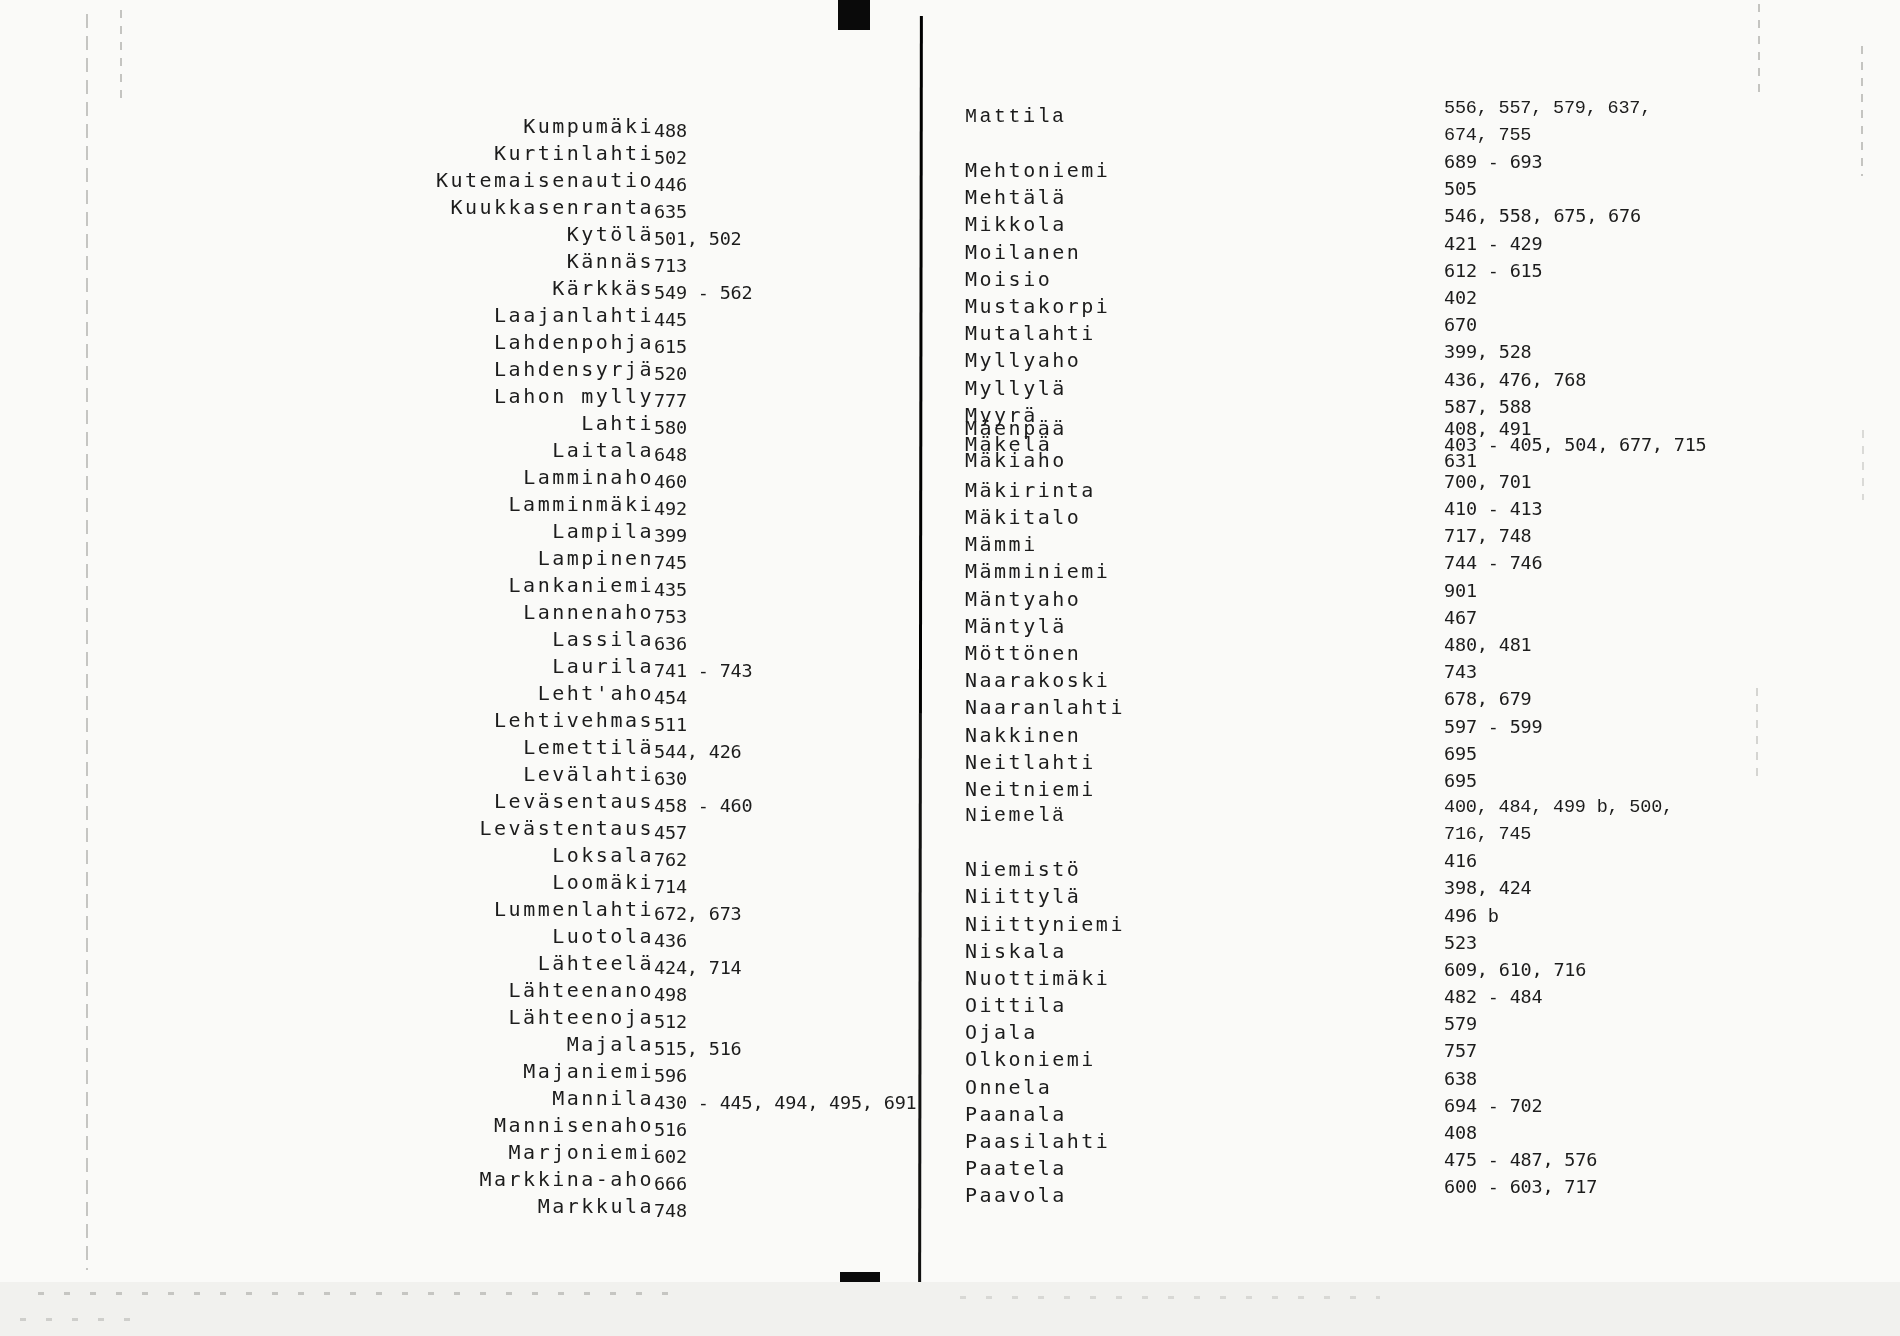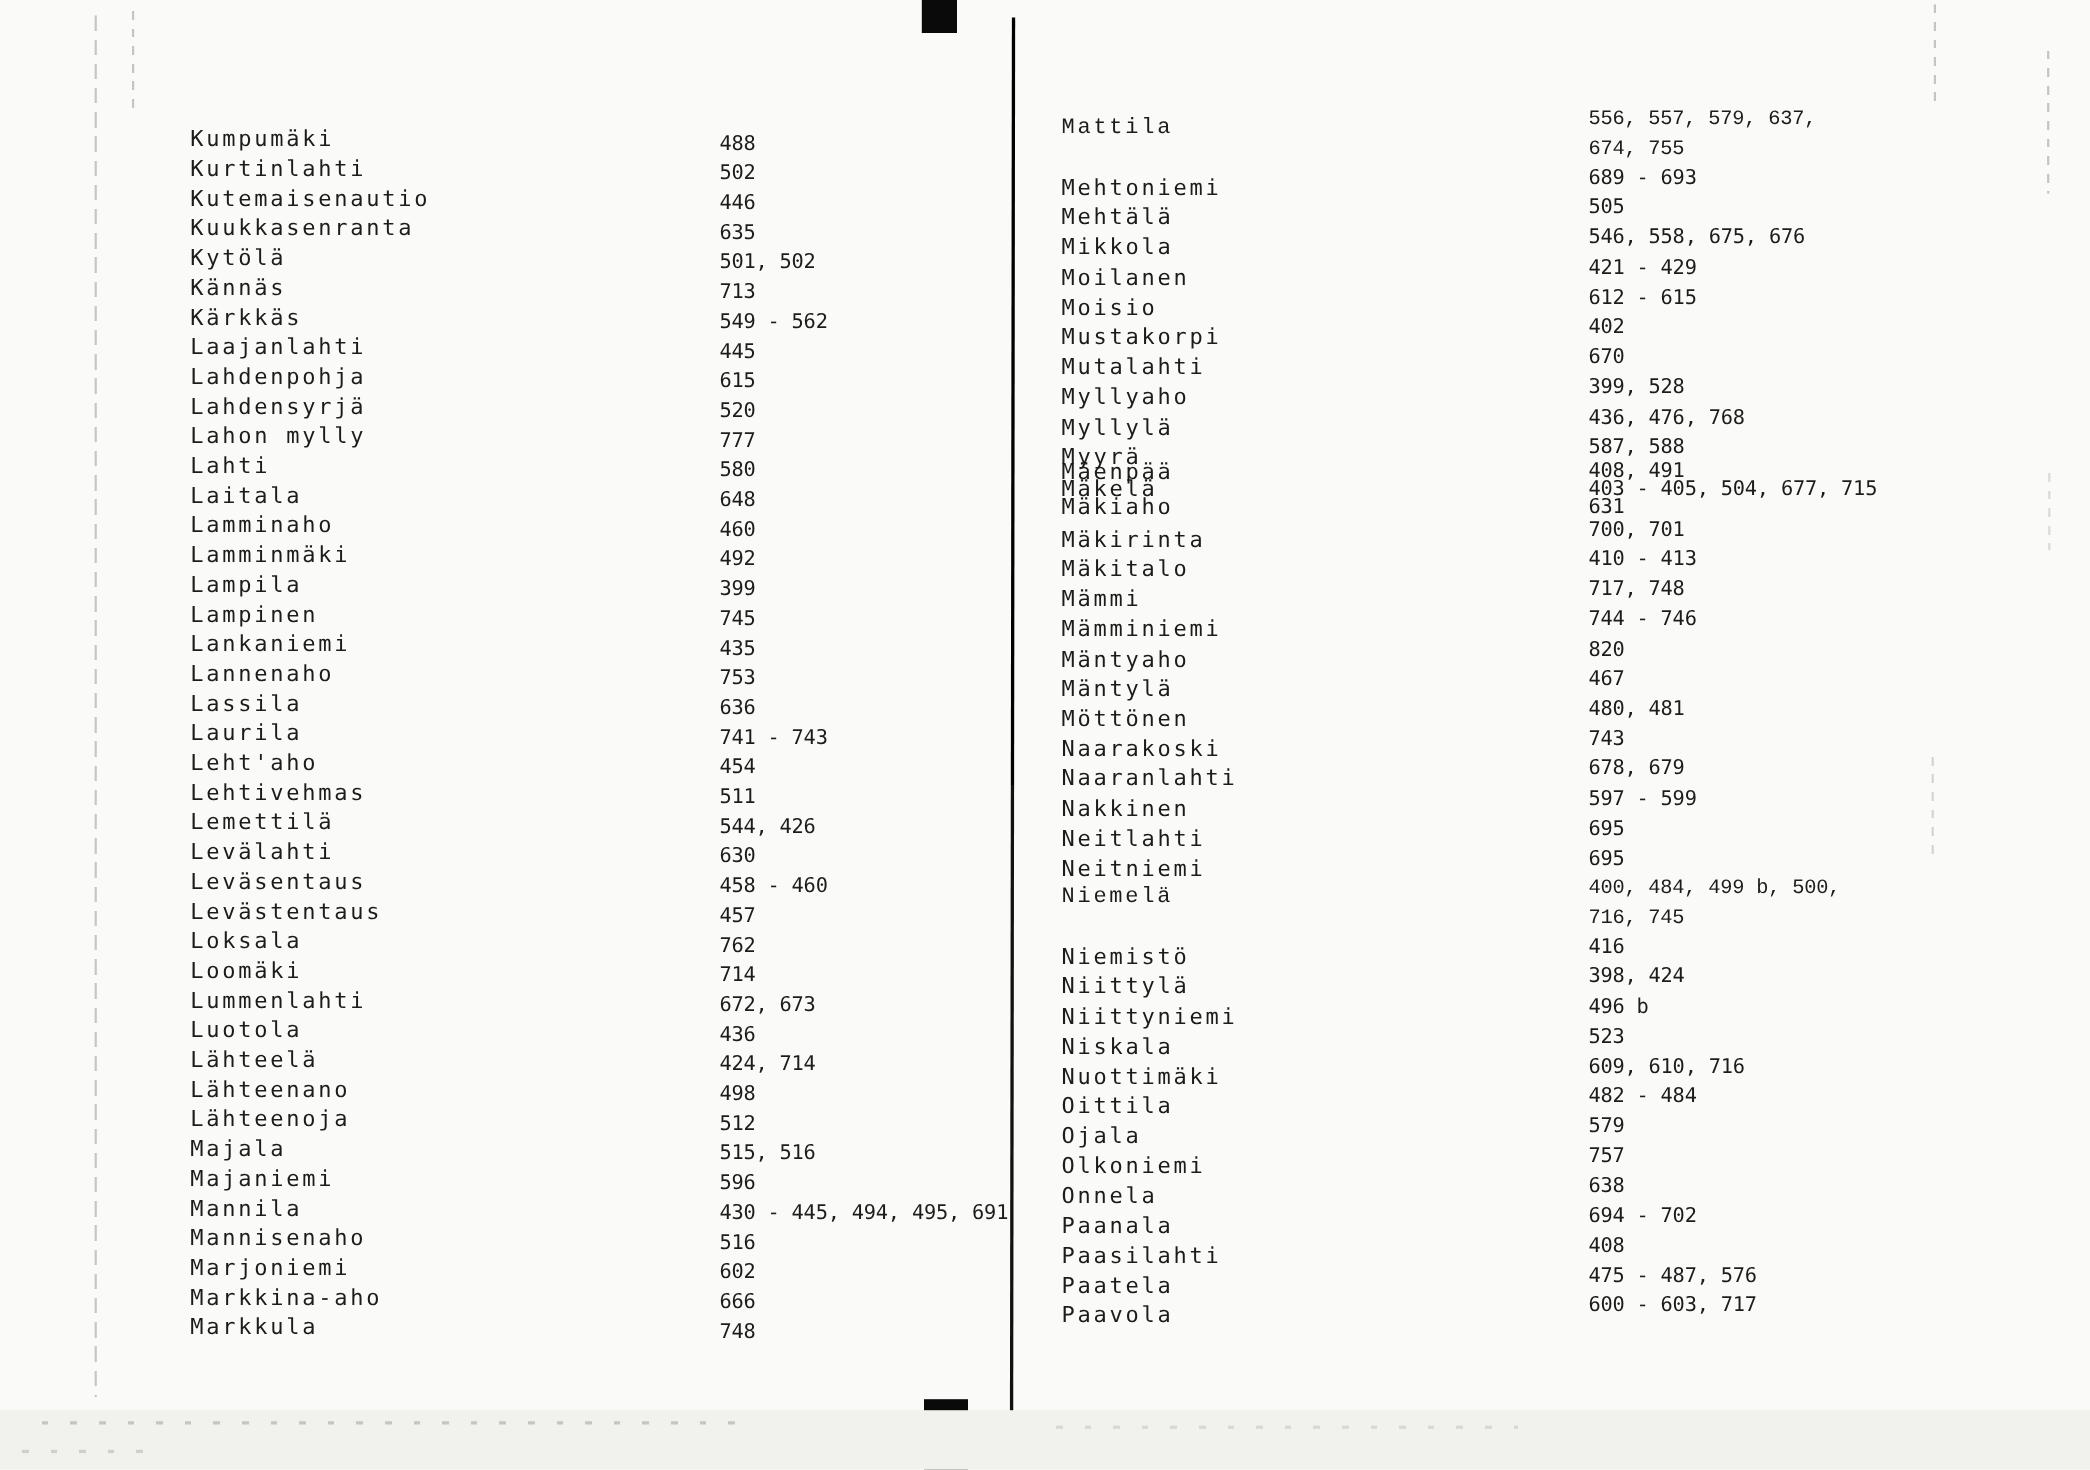--- a/index.html
+++ b/index.html
@@ -53,21 +53,21 @@
   .nd1 { left:38px;  top:1292px; width:640px; }
   .nd2 { left:960px; top:1296px; width:420px; opacity:.22; }
   .nd3 { left:20px;  top:1318px; width:120px; opacity:.3; }
 
   
   .col { position:absolute; }
   .col-left  { left:173px; top:113px; width:742px; }
   .col-right { left:965px; top:96px;  width:730px; }
 
   .row { display:flex; align-items:flex-start; line-height:26px; }
-  .col-left  .row { height:27px; }
+  .col-left  .row { height:27px;text-align:right; }
   .col-right .row { height:27.2px; }
   .col-right .row.tall { height:53px;font-family:Liberation Mono, monospace; }
   .col-right .row.compact { height:16px; line-height:15px; }
 
   .name {
     display:inline-block; flex:0 0 auto;
     font-size:20px; letter-spacing:2.5px;
     white-space:pre;
   }
   .col-left  .name { width:481px; }
@@ -334,21 +334,21 @@
     <div class="row">
       <span class="name">Mämmi</span>
       <span class="nums">717, 748</span>
     </div>
     <div class="row">
       <span class="name">Mämminiemi</span>
       <span class="nums">744 - 746</span>
     </div>
     <div class="row">
       <span class="name">Mäntyaho</span>
-      <span class="nums">820</span>
+      <span class="nums">901</span>
     </div>
     <div class="row">
       <span class="name">Mäntylä</span>
       <span class="nums">467</span>
     </div>
     <div class="row">
       <span class="name">Möttönen</span>
       <span class="nums">480, 481</span>
     </div>
     <div class="row">

